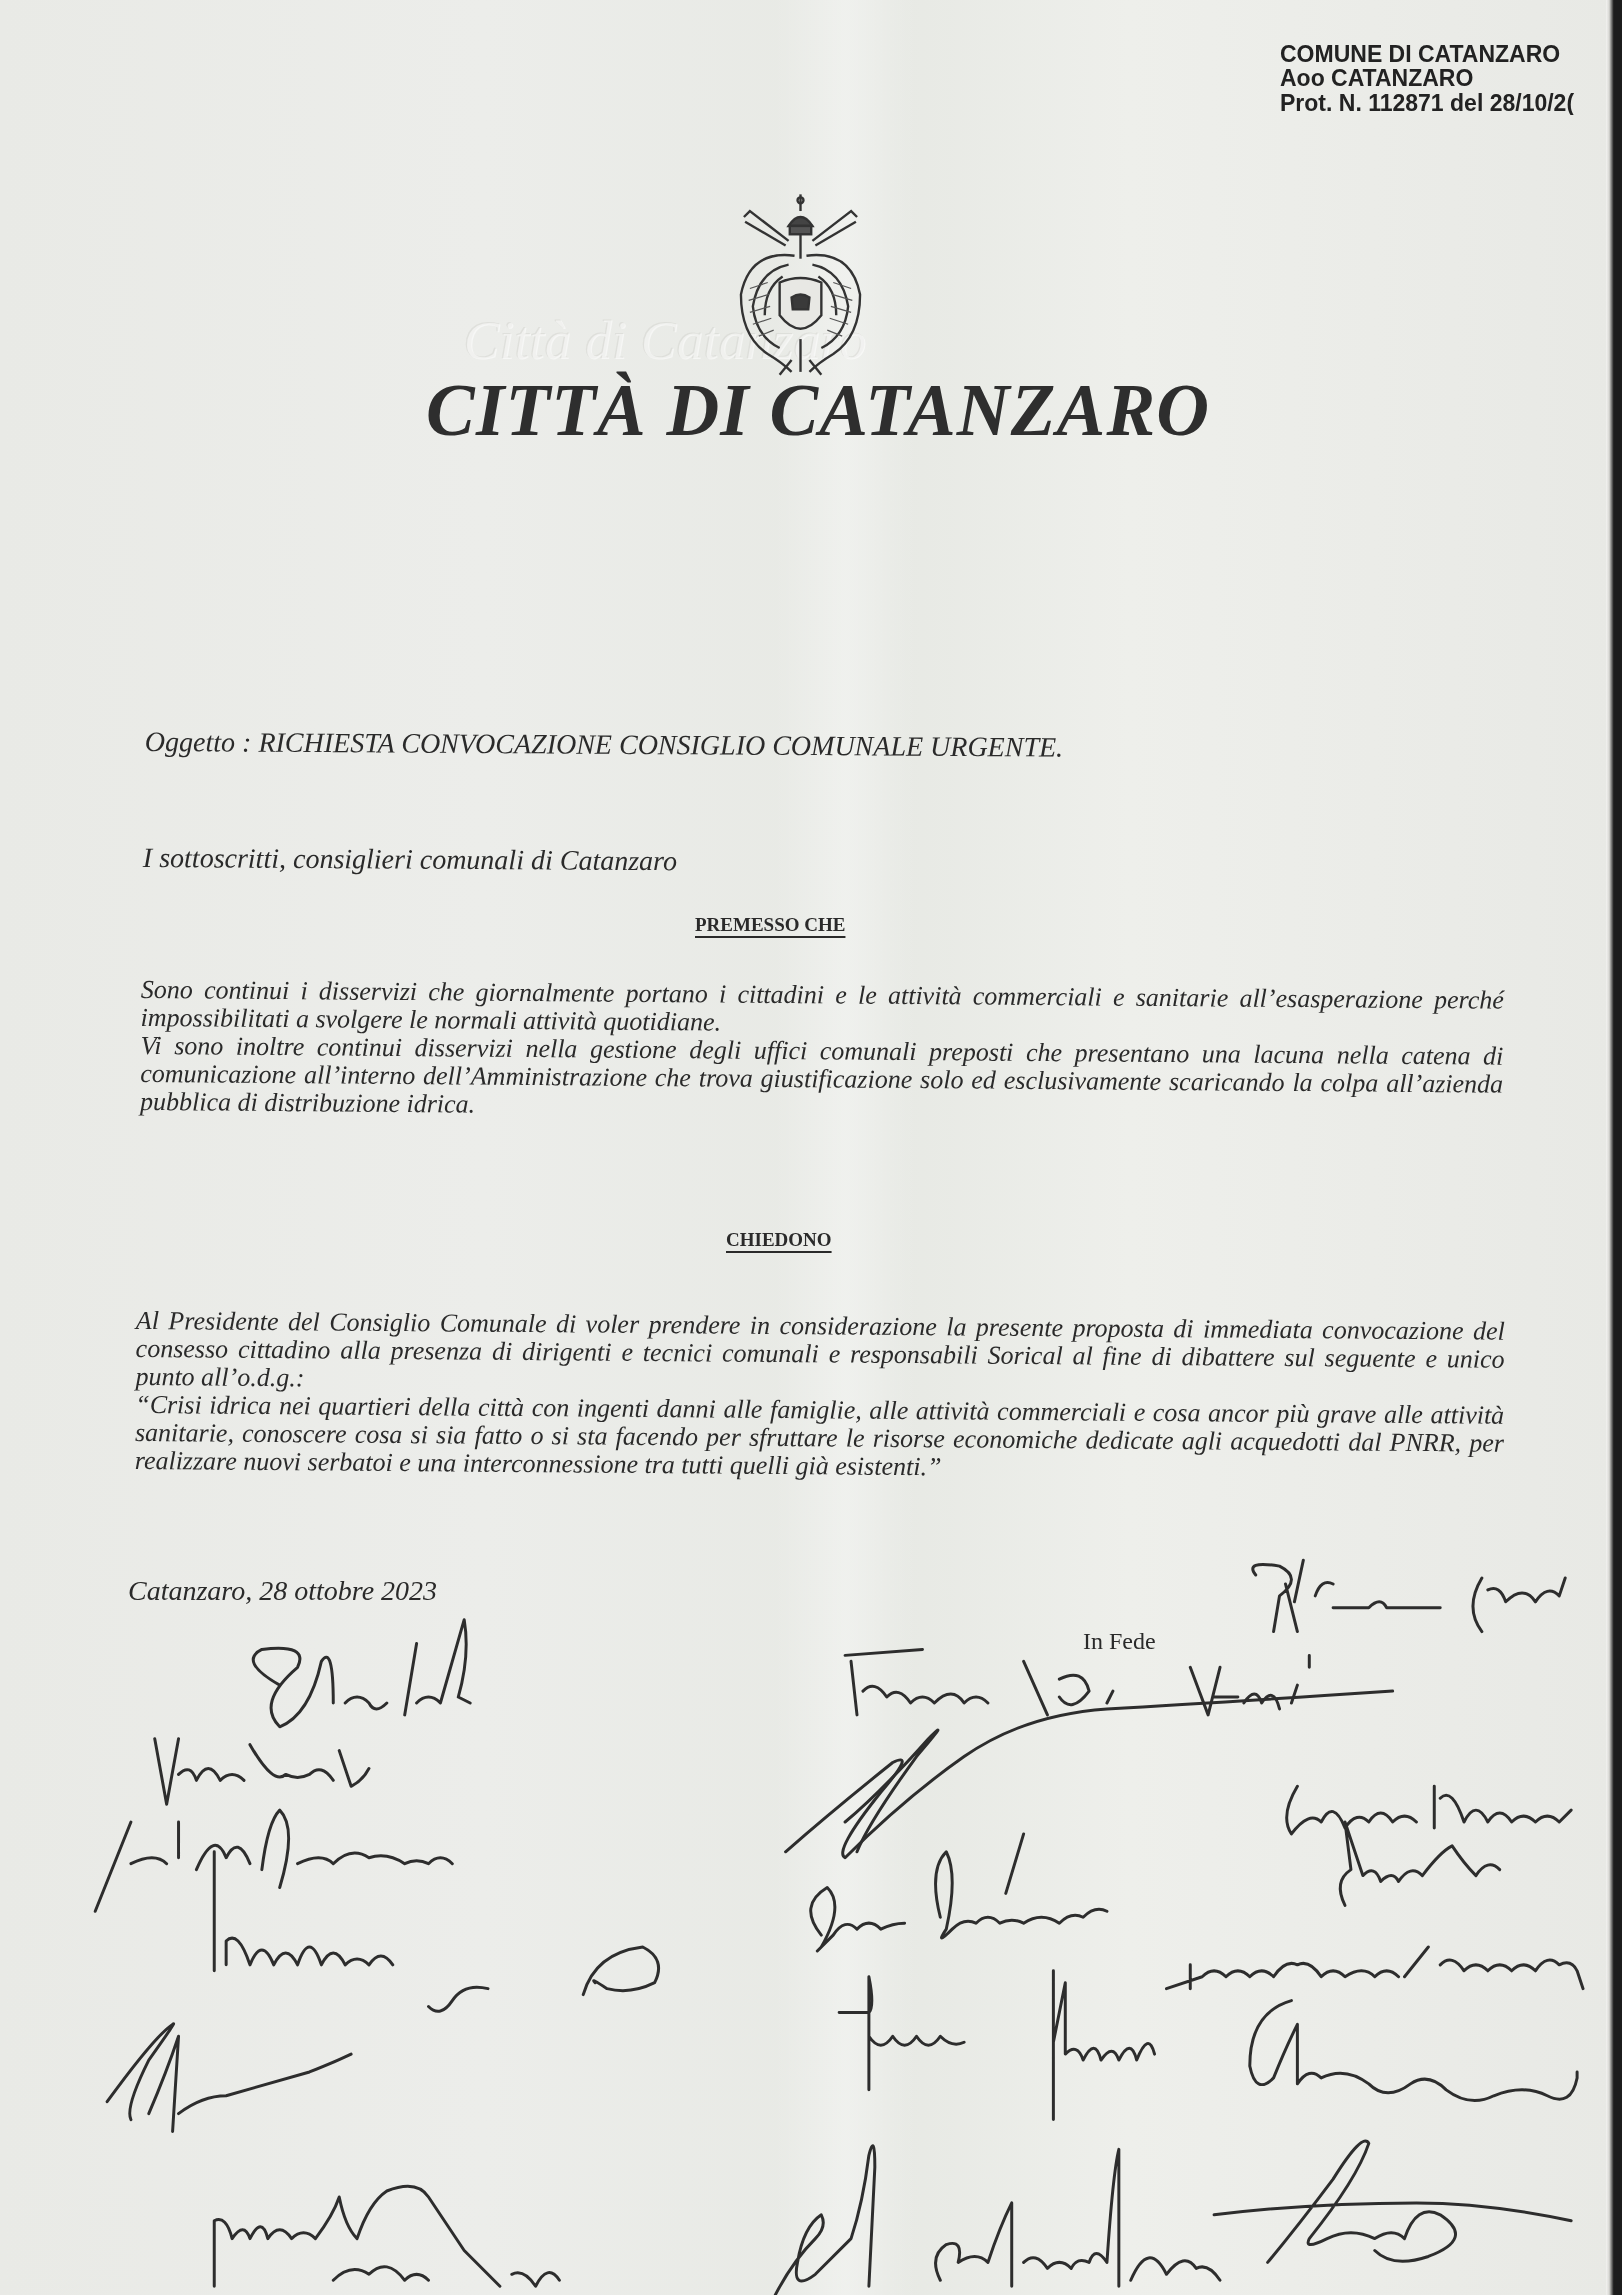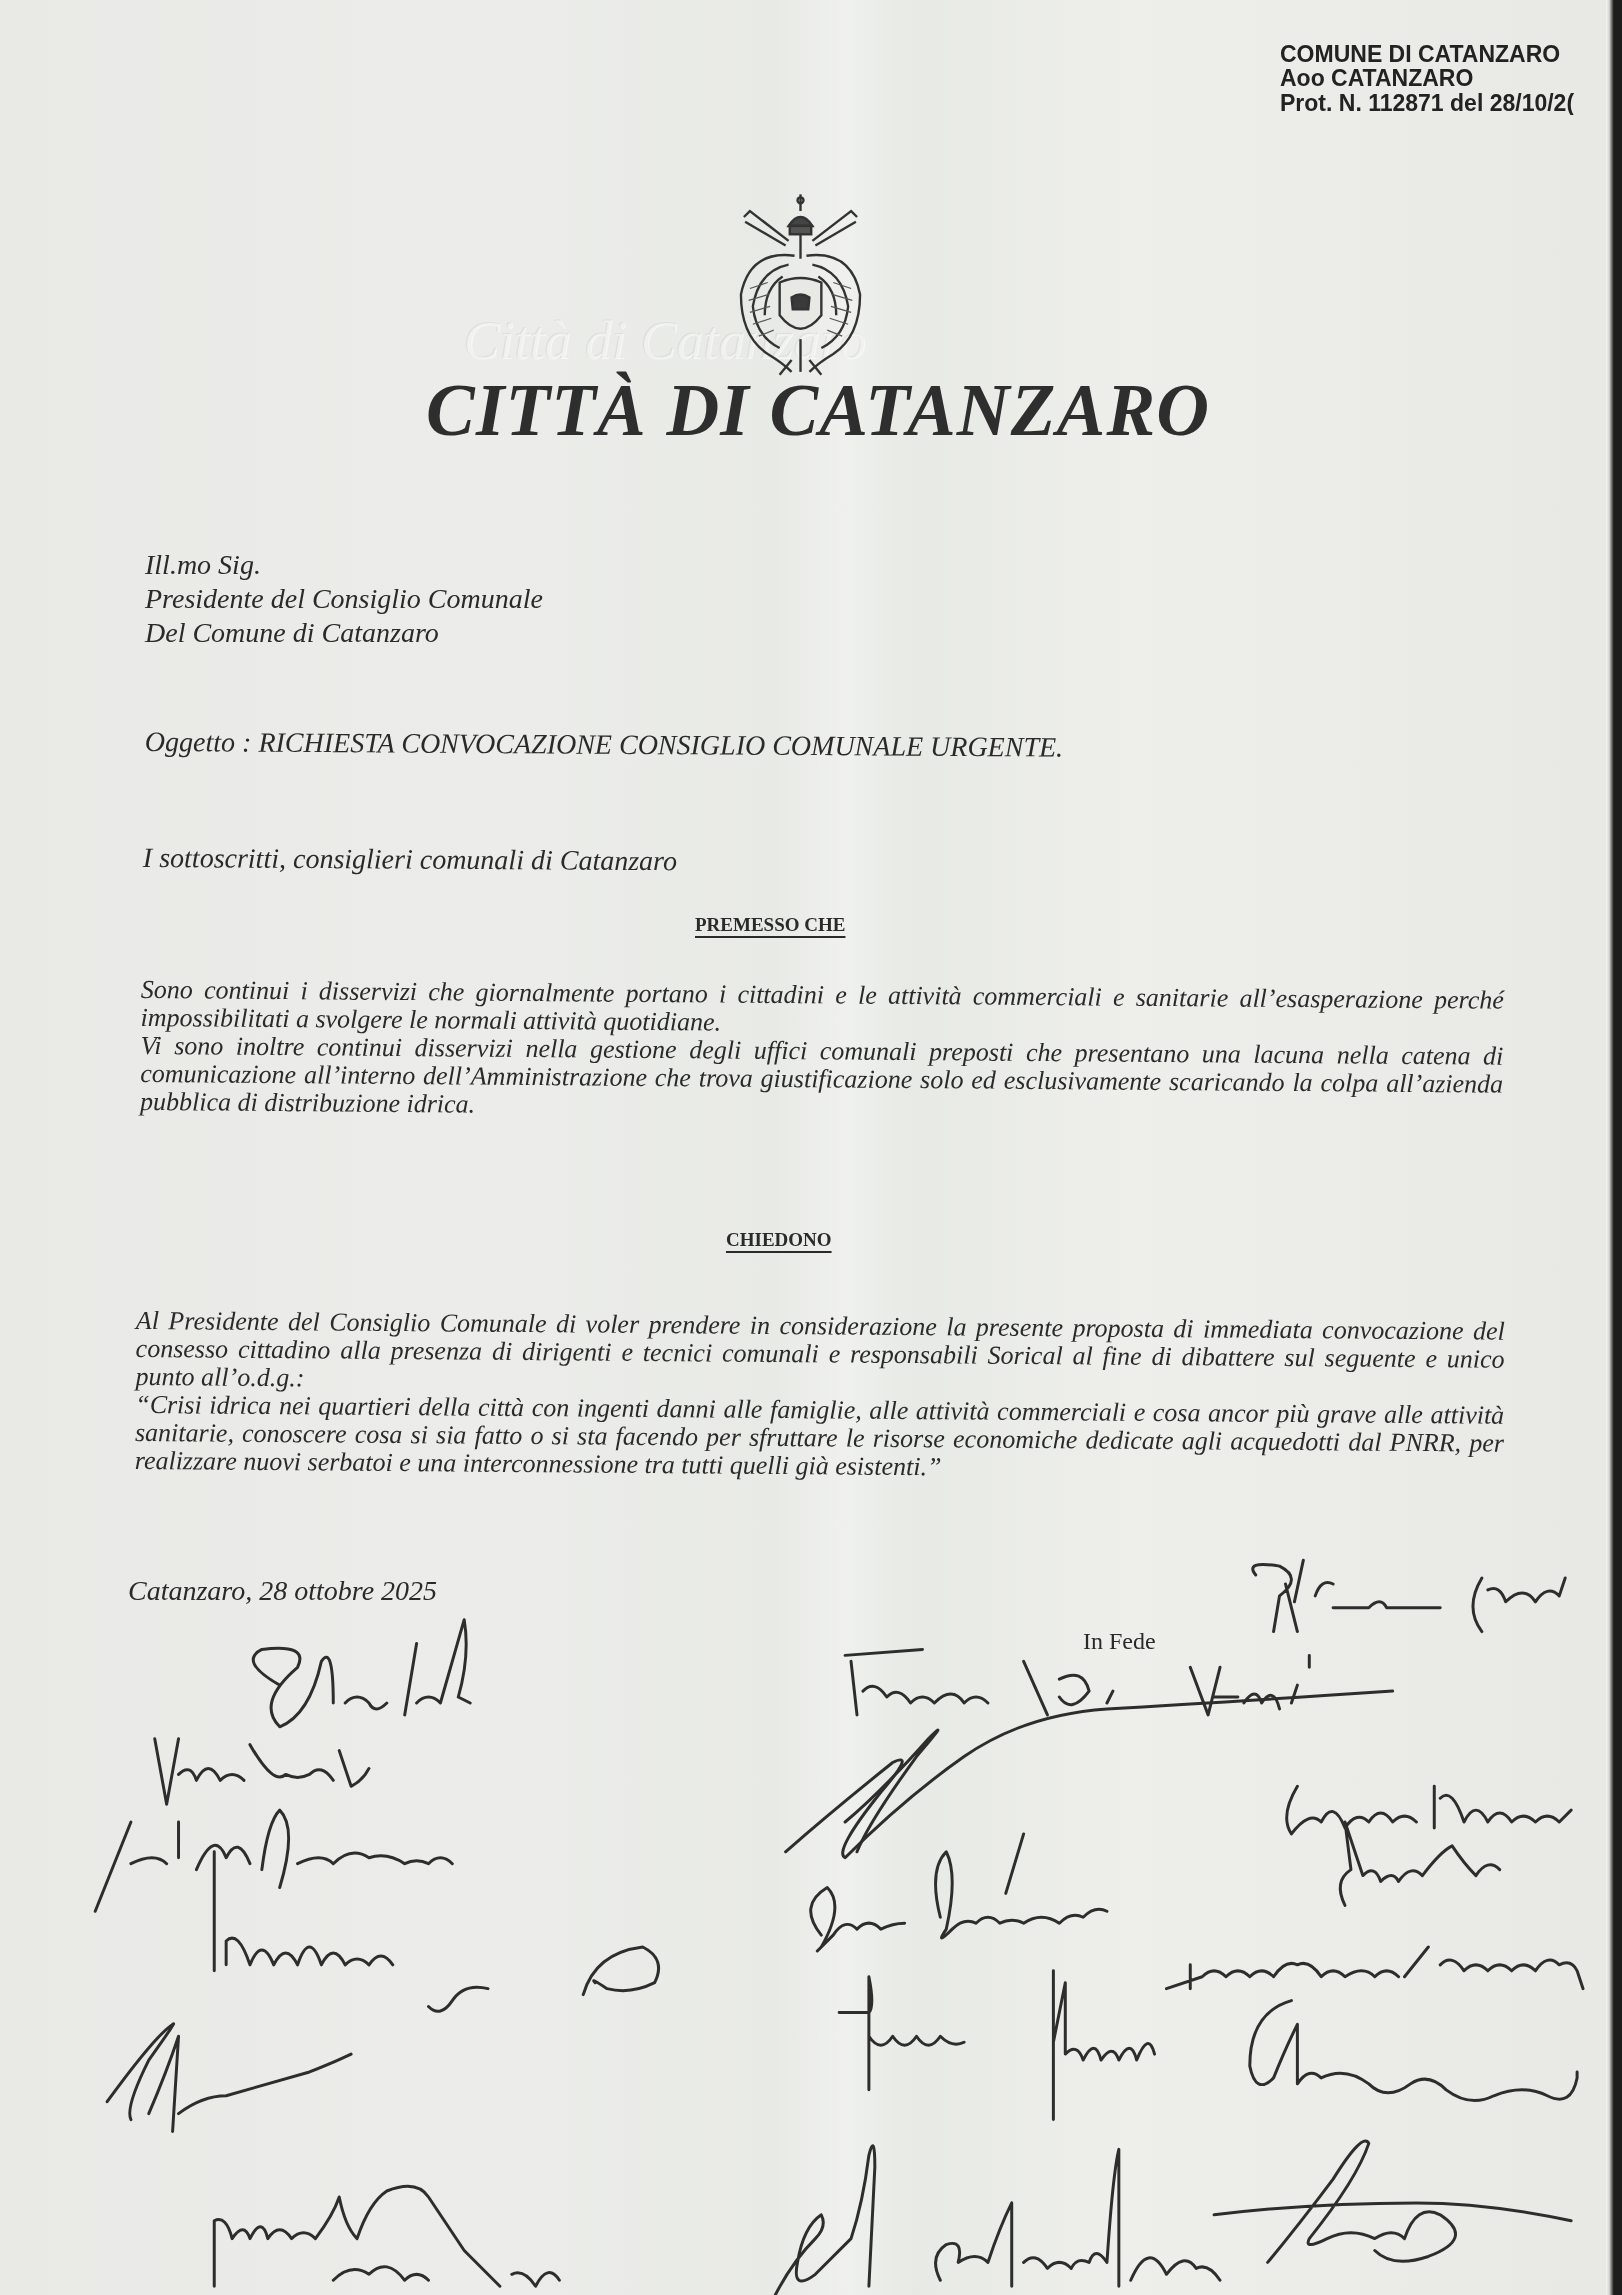--- a/index.html
+++ b/index.html
@@ -238,43 +238,38 @@
       </g>
       <g stroke="#555" stroke-width="2">
         <path d="M30 160 L60 150 M28 180 L62 170 M30 200 L64 190 M35 220 L66 210 M45 240 L70 230"></path>
         <path d="M200 160 L170 150 M202 180 L168 170 M200 200 L166 190 M195 220 L164 210 M185 240 L160 230"></path>
       </g>
     </svg>
   </div>
 
   <div class="city-title">CITTÀ DI CATANZARO</div>
 
-  <div class="doc-text recipient">
-    <div>Ill.mo Sig.</div>
-    <div>Presidente del Consiglio Comunale</div>
-    <div>Del Comune di Catanzaro</div>
-  </div>
 
   <div class="doc-text subject">Oggetto : RICHIESTA CONVOCAZIONE CONSIGLIO COMUNALE URGENTE.</div>
 
   <div class="doc-text intro">I sottoscritti, consiglieri comunali di Catanzaro</div>
 
   <div class="section-heading heading-premesso">PREMESSO CHE</div>
   <div class="para premesso-body">
     <p>Sono continui i disservizi che giornalmente portano i cittadini e le attività commerciali e sanitarie all’esasperazione perché impossibilitati a svolgere le normali attività quotidiane.</p>
     <p>Vi sono inoltre continui disservizi nella gestione degli uffici comunali preposti che presentano una lacuna nella catena di comunicazione all’interno dell’Amministrazione che trova giustificazione solo ed esclusivamente scaricando la colpa all’azienda pubblica di distribuzione idrica.</p>
   </div>
 
   <div class="section-heading heading-chiedono">CHIEDONO</div>
   <div class="para chiedono-body">
     <p>Al  Presidente del Consiglio Comunale di voler prendere in considerazione la presente proposta di immediata convocazione del consesso cittadino alla presenza di dirigenti e tecnici comunali e responsabili Sorical al fine di dibattere sul seguente e unico punto all’o.d.g.:</p>
     <p>“Crisi idrica nei quartieri della città con ingenti danni alle famiglie, alle attività commerciali e cosa ancor più grave alle attività sanitarie, conoscere cosa si sia fatto  o si sta facendo per sfruttare le risorse economiche dedicate agli acquedotti dal PNRR, per realizzare nuovi serbatoi e una interconnessione tra tutti quelli già esistenti.”</p>
   </div>
 
-  <div class="doc-text date-line">Catanzaro, 28 ottobre 2025</div>
+  <div class="doc-text date-line">Catanzaro, 28 ottobre 2023</div>
   <div class="in-fede">In Fede</div>
 
   <div class="signatures">
     <svg width="1614" height="748" viewBox="0 2600 2712 1256">
 
       <path d="M470 2830 Q400 2790 440 2770 Q520 2760 500 2800 Q430 2860 470 2900 Q520 2880 540 2790 Q560 2760 560 2860 M580 2860 Q600 2840 620 2860 Q630 2880 650 2860 M680 2880 L700 2760 M700 2860 Q720 2840 740 2860 Q760 2790 780 2720 Q790 2780 770 2850 L790 2860"></path>
       <path d="M260 2920 L280 3030 L300 2920 M300 2980 Q320 2960 330 2990 Q350 2950 370 2990 Q390 2970 410 2990 M420 2930 Q460 3000 480 2980 Q500 2990 520 2980 Q540 2960 560 2990 M570 2940 L590 3000 Q610 2990 620 2970"></path>
       <path d="M160 3210 L220 3060 M220 3130 Q260 3110 280 3130 M300 3120 L300 3060 M330 3140 Q360 3070 380 3120 Q400 3080 420 3130 M440 3140 Q450 3060 470 3040 Q500 3070 470 3170 M500 3130 Q540 3110 560 3130 Q590 3100 620 3120 Q650 3110 680 3130 Q700 3120 720 3130 Q740 3110 760 3130"></path>
       <path d="M380 3300 L380 3260 Q400 3240 420 3300 Q440 3250 460 3300 Q480 3260 500 3300 Q520 3240 540 3300 Q560 3260 580 3300 Q600 3280 620 3300 Q640 3270 660 3300 M360 3310 L360 3110"></path>
       <path d="M720 3370 Q740 3390 760 3360 Q780 3330 820 3340 M980 3350 Q1000 3280 1080 3270 Q1120 3290 1100 3330 Q1060 3350 1020 3340 Q990 3320 1000 3330"></path>

